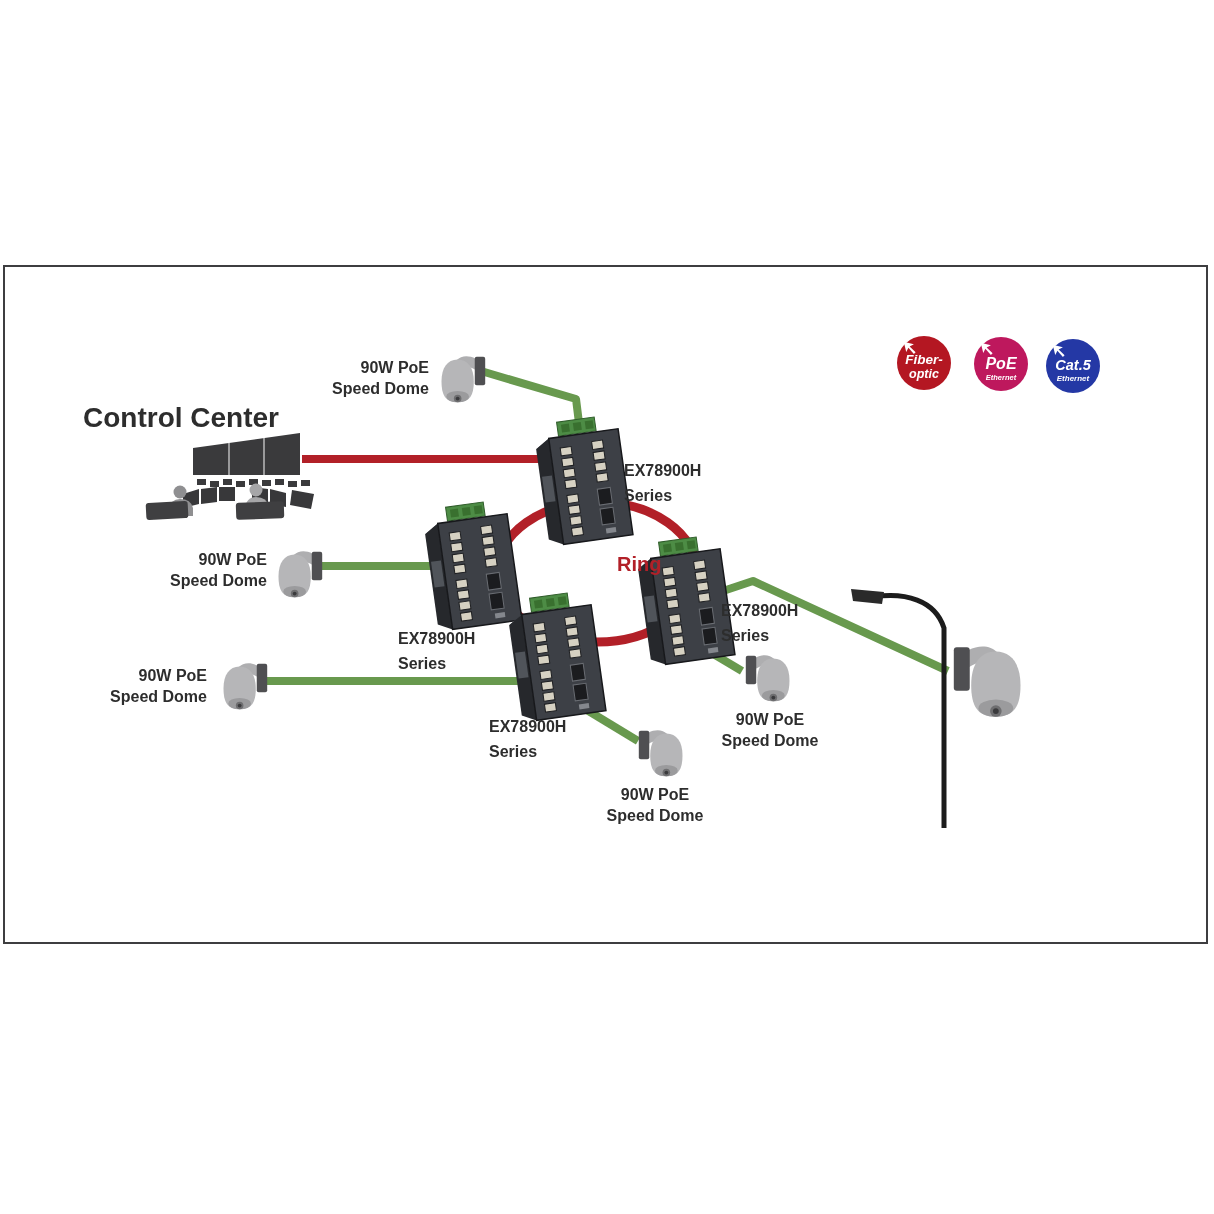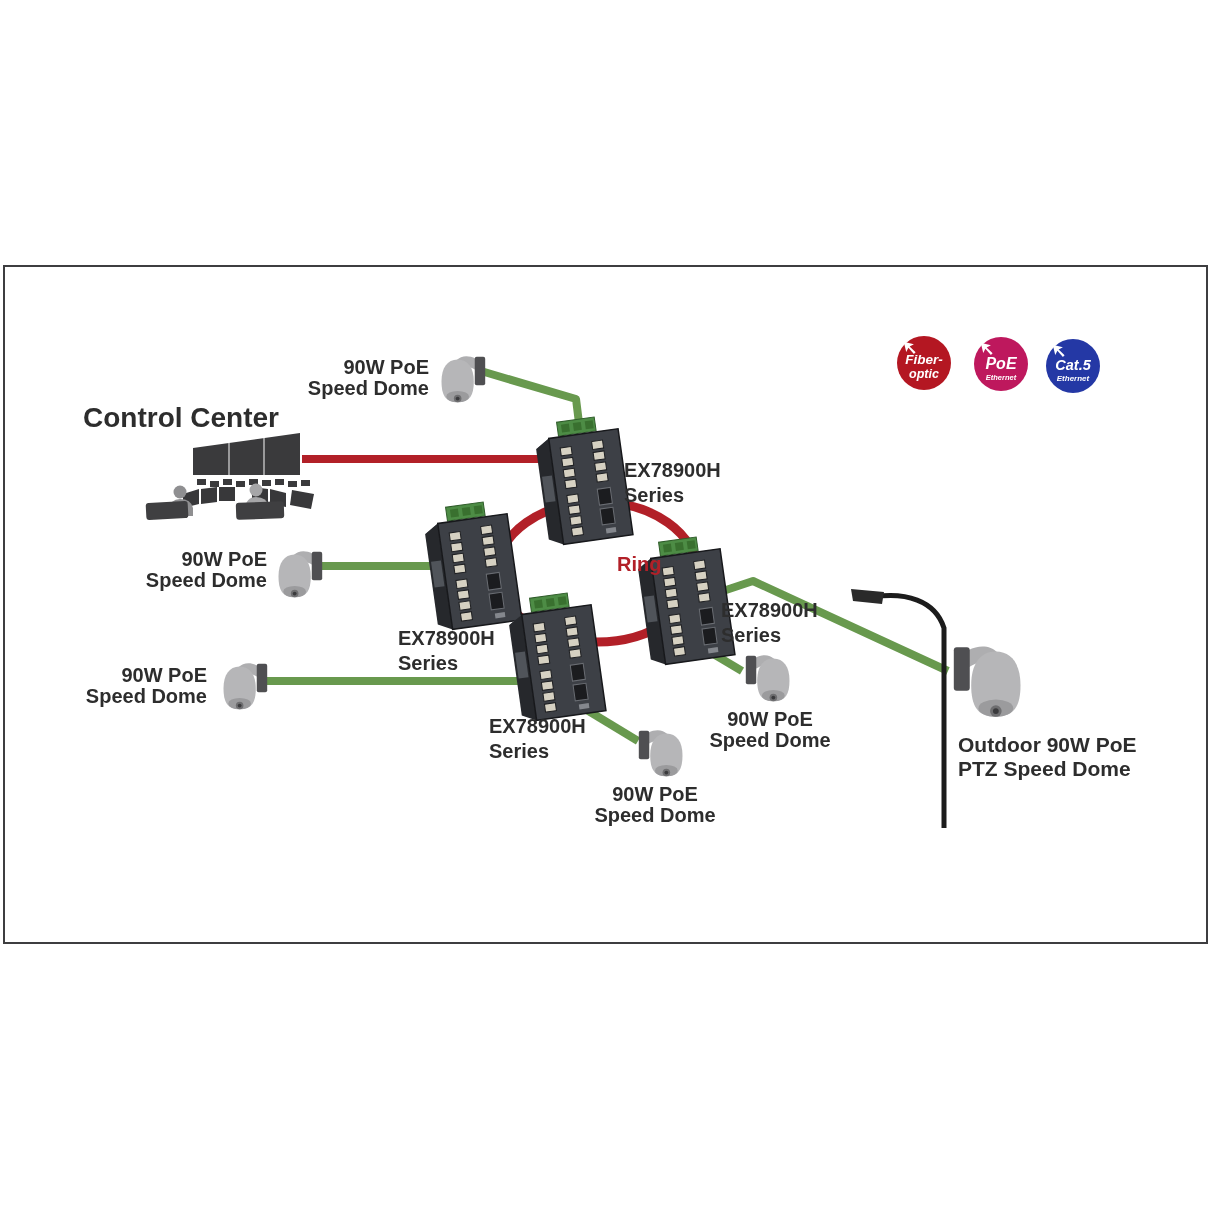--- a/index.html
+++ b/index.html
@@ -1,21 +1,21 @@
 <!DOCTYPE html>
 <html><head>
 <meta charset="utf-8">
 <style>
   html,body{margin:0;padding:0;background:#fff;}
   .canvas{position:relative;width:1214px;height:1214px;background:#ffffff;
           font-family:"Liberation Sans",sans-serif;overflow:hidden;}
   .frame{position:absolute;left:3px;top:265px;width:1205px;height:679px;
          border:2px solid #3e3e40;box-sizing:border-box;}
   svg.art{position:absolute;left:0;top:0;}
-  .lbl{position:absolute;font-weight:bold;color:#2d2d2d;font-size:20px;line-height:21px;white-space:nowrap;}
+  .lbl{position:absolute;font-weight:bold;color:#2d2d2d;font-size:16px;line-height:21px;white-space:nowrap;}
   .lbl span{display:block;}
   .lbl.r{text-align:right;}
   .lbl.c{text-align:center;}
   .lbl.sw{line-height:25px;}
   .lbl.big{font-size:28px;line-height:26px;}
   .lbl.outdoor{font-size:21px;line-height:24px;}
   .lbl.ring{color:#b22028;font-size:20px;}
   .badge{position:absolute;width:54px;height:54px;border-radius:50%;color:#fff;
          font-style:italic;font-weight:bold;text-align:center;}
   .badge svg{position:absolute;left:5px;top:4px;}
@@ -188,24 +188,20 @@
   <div class="lbl sw" style="left:489px;top:714px;">
     <span>EX78900H</span>
     <span>Series</span>
   </div>
 
   <div class="lbl sw" style="left:721px;top:598px;">
     <span>EX78900H</span>
     <span>Series</span>
   </div>
 
-  <div class="lbl outdoor" style="left:958px;top:733px;">
-    <span>Outdoor 90W PoE</span>
-    <span>PTZ Speed Dome</span>
-  </div>
 
   <div class="lbl ring" style="left:569px;top:554px;margin-left:48px;">
     <span>Ring</span>
   </div>
 
   <div class="badge fiber" style="left:897px;top:336px;">
     <svg width="17" height="17" viewBox="0 0 20 20">
       <path d="M2,2 L14,5 L9,7.5 L16,14.5 L14,16.5 L7.5,9 L5,14 Z" fill="#ffffff"></path>
     </svg>
     <div class="bt">

